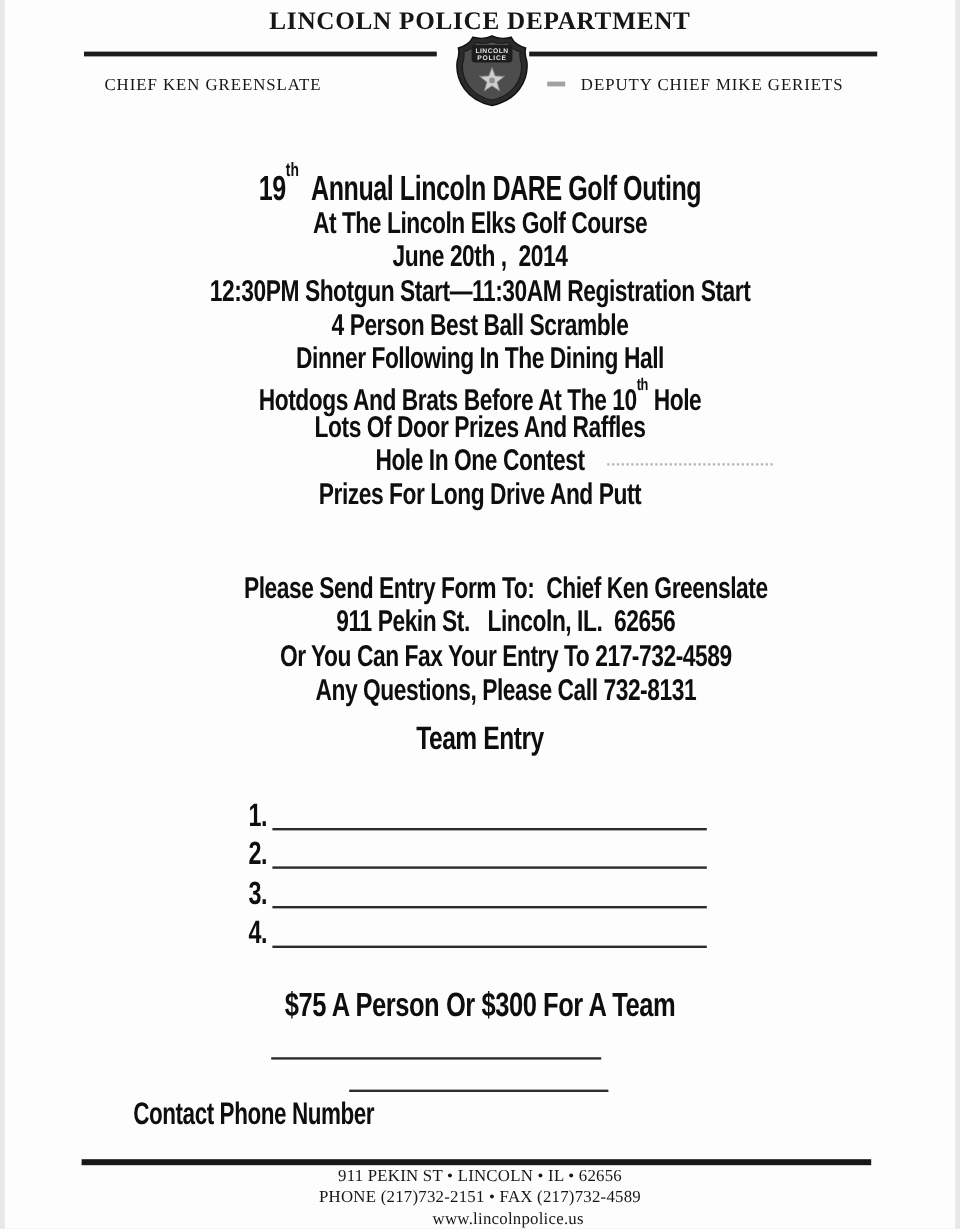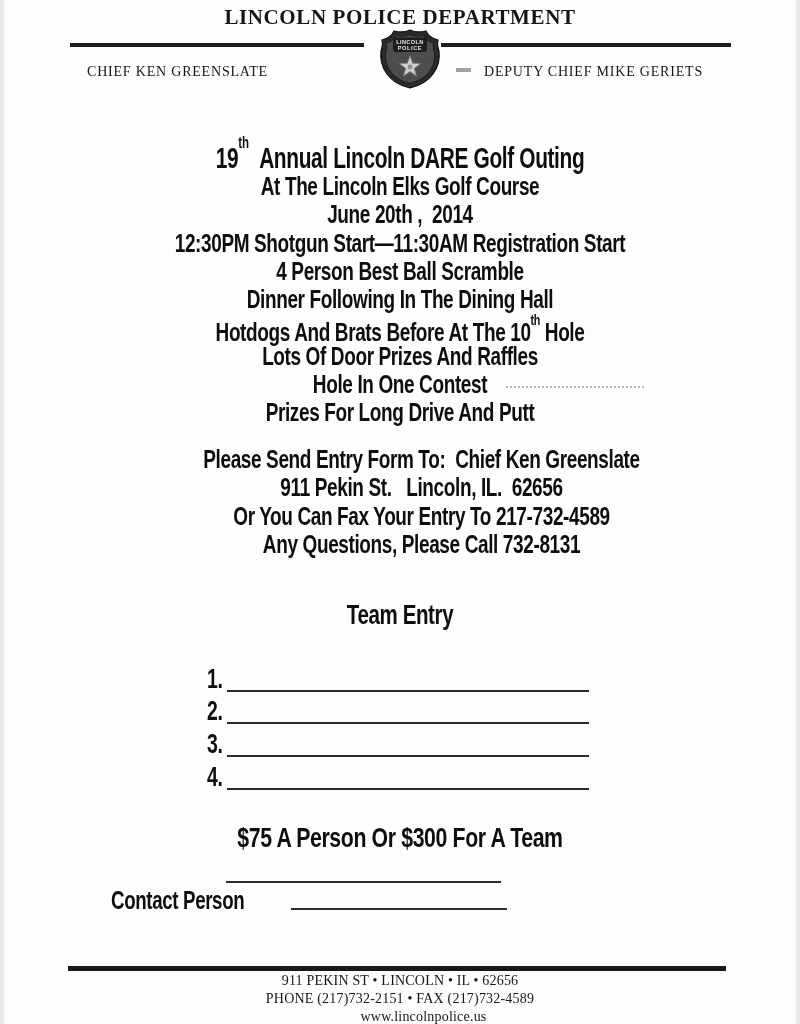--- a/index.html
+++ b/index.html
@@ -26,21 +26,21 @@
   .name-left{left:83px;}
   .name-right{right:93px;text-align:center;}
   .badge{top:29px;left:374px;width:64px;height:60px;}
 
   .main-block{top:132px;}
   .title-line{height:40px;line-height:40px;font-size:29px;}
   .title-line sup{font-size:16px;position:relative;top:-9px;letter-spacing:0;}
   .bline{height:28.3px;line-height:28.3px;font-size:25px;}
   .bline sup{font-size:14px;position:relative;top:-7px;}
 
-  .entry-block{top:445px;padding-left:43px;}
+  .entry-block{top:476px;padding-left:43px;}
 
   .team-heading{top:600px;height:30px;line-height:30px;font-size:27px;}
 
   .slot-num{font-size:27px;line-height:27px;}
   .slot-line{background:#2b2b2b;height:2px;left:223px;width:362px;}
 
   .pricing{top:823px;height:30px;line-height:30px;font-size:28px;}
 
   .contact-label{left:80px;font-size:26px;line-height:28px;}
   .contact-line{background:#2e2e2e;height:2px;}
@@ -114,25 +114,25 @@
   <div class="abs slot-line" style="top:722px;"></div>
 
   <div class="abs cond slot-num cond-left" style="top:731px;left:203px;">3.</div>
   <div class="abs slot-line" style="top:755px;"></div>
 
   <div class="abs cond slot-num cond-left" style="top:764px;left:203px;">4.</div>
   <div class="abs slot-line" style="top:788px;"></div>
 
   <div class="abs full cond pricing sqz">$75 A Person Or $300 For A Team</div>
 
-  <div class="abs cond contact-label" style="top:858px;">
-    <span class="cond-left">Contact Person</span>
-  </div>
   <div class="abs contact-line" style="top:881px;left:222px;width:275px;"></div>
 
+  <div class="abs cond contact-label" style="top:886px;">
+    <span class="cond-left">Contact Phone Number</span>
+  </div>
   <div class="abs contact-line" style="top:908px;left:287px;width:216px;"></div>
 
   <div class="abs footer-rule"></div>
   <div class="abs full serif fline" style="top:972px;">911 PEKIN ST • LINCOLN • IL • 62656</div>
   <div class="abs full serif fline" style="top:990px;">PHONE (217)732-2151 • FAX (217)732-4589</div>
   <div class="abs full serif fline" style="top:1008px;margin-left:47px;">www.lincolnpolice.us</div>
 
 </div>
 
 </body></html>

